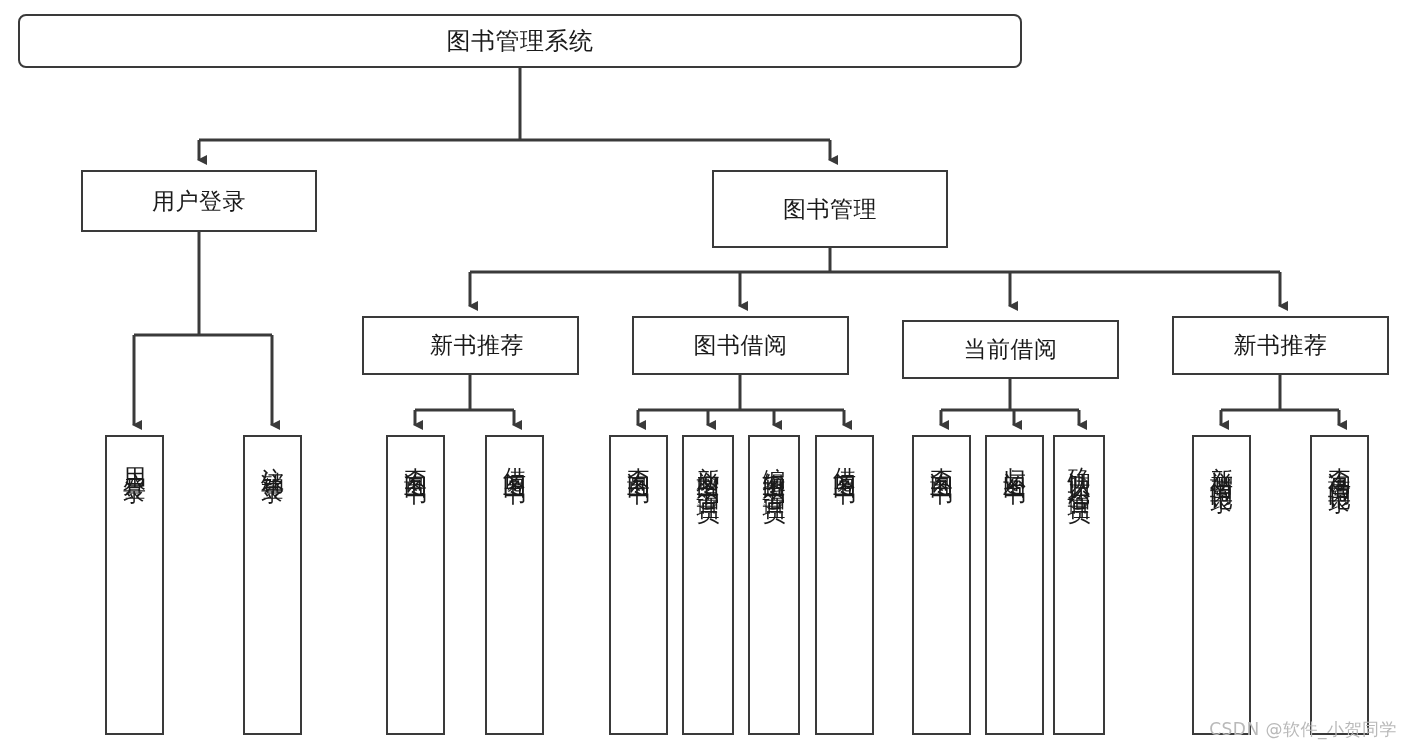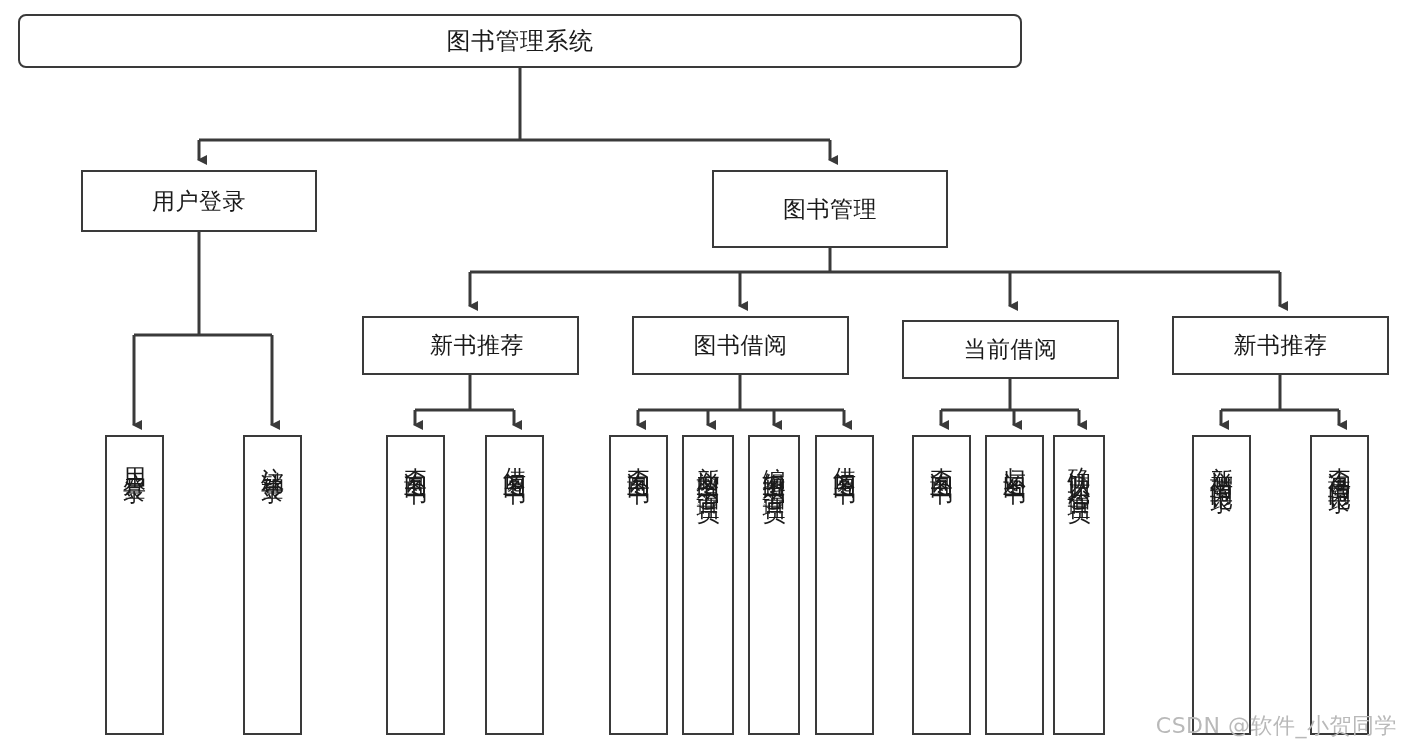--- a/index.html
+++ b/index.html
@@ -55,21 +55,21 @@
     text-orientation: upright;
     font-size: 23px;
     letter-spacing: 5px;
     line-height: 1;
     white-space: nowrap;
   }
   #watermark {
     position: absolute;
     right: 8px;
     bottom: 6px;
-    font-size: 22px;
+    font-size: 17px;
     color: #b9b9b9;
     letter-spacing: 0.5px;
     white-space: nowrap;
     pointer-events: none;
   }
 </style>
 </head>
 <body>
 
 <div id="canvas">

